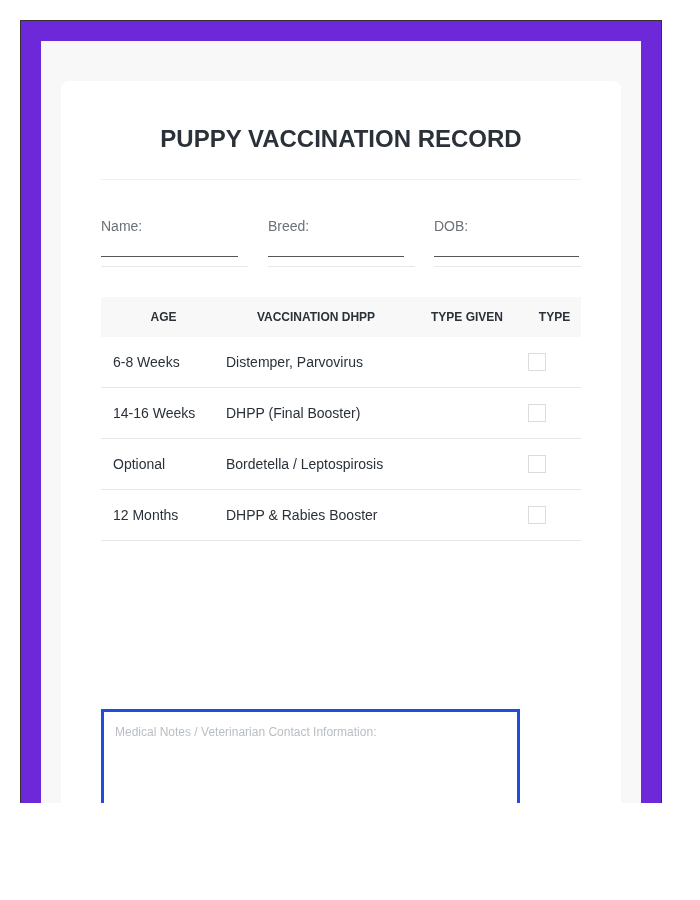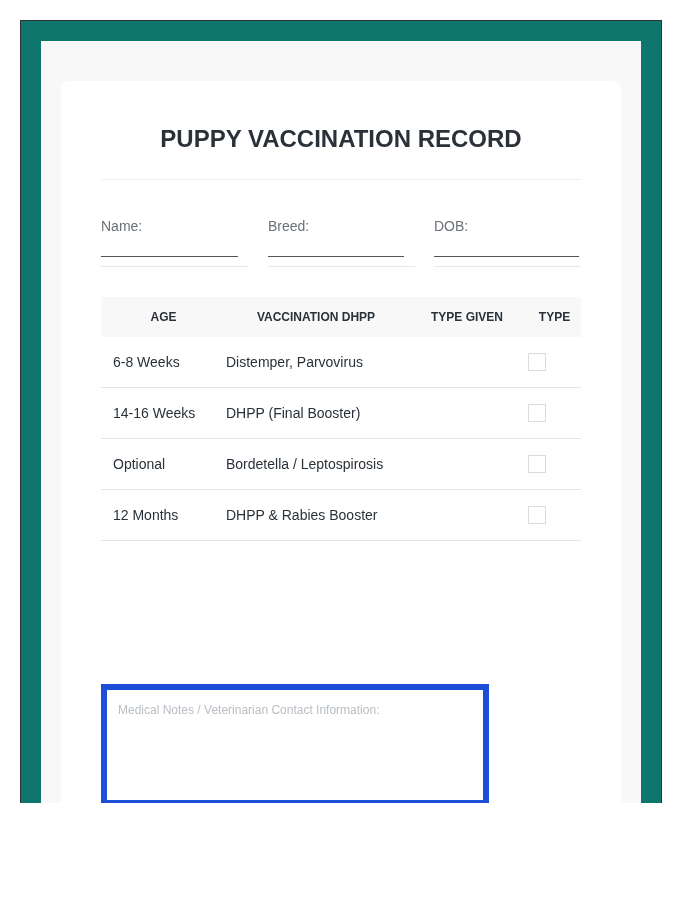--- a/index.html
+++ b/index.html
@@ -1,36 +1,36 @@
 <!DOCTYPE html>
 <html><head>
 <meta charset="utf-8">
 <style>
   html, body { margin:0; padding:0; background:#ffffff; }
   body { width:700px; height:900px; position:relative; overflow:hidden;
          font-family:"Liberation Sans", sans-serif; }
   .frame { position:absolute; left:20px; top:20px; width:640px; height:782px;
-           border:1px solid #333; border-bottom:none; overflow:hidden; background:#0f766e; }
+           border:1px solid #333; border-bottom:none; overflow:hidden; background:#6d28d9; }
   .panel { position:absolute; left:20px; top:20px; width:600px; height:800px; background:#f8f8f8; }
   .card { position:absolute; left:20px; top:40px; width:560px; height:800px; background:#fff;
           border-radius:8px; }
   .title { position:absolute; left:0; top:44px; width:560px; text-align:center;
            font-size:24px; font-weight:bold; color:#2a3138; letter-spacing:0px; }
   .title-rule { position:absolute; left:40px; top:98px; width:480px; height:1px; background:#f0f0f0; }
   .fields { position:absolute; left:40px; top:137px; width:480px; height:50px; }
   .field { position:absolute; top:0; }
   .field-label { font-size:14px; color:#6b7176; display:block; }
   .field-line { position:absolute; top:38px; height:1px; background:#555; }
   .field-under { position:absolute; top:48px; height:1px; background:#e6e8ea; }
   table { position:absolute; left:40px; top:216px; width:480px; border-collapse:collapse; }
   th { background:#f8f8f8; height:40px; text-align:center; font-size:12px; font-weight:bold;
        color:#2a3138; padding:0 0 0 12px; }
   td { height:50px; font-size:14px; color:#2a3138; padding:0 0 0 12px; border-bottom:1px solid #e6e6e6; }
   .chk { width:18px; height:18px; border:1px solid #dcdcdc; box-sizing:border-box; display:inline-block; vertical-align:middle; background:#fff; }
-  .notes { position:absolute; left:40px; top:603px; width:388px; height:122px; border:6px solid #1d4ed8;
+  .notes { position:absolute; left:40px; top:628px; width:419px; height:122px; border:3px solid #1d4ed8;
            box-sizing:border-box; }
   .notes-ph { position:absolute; left:11px; top:13px; font-size:12px; color:#b9bec3; }
 </style>
 </head>
 <body>
 
 <div class="frame">
   <div class="panel">
     <div class="card">
       <div class="title">PUPPY VACCINATION RECORD</div>

